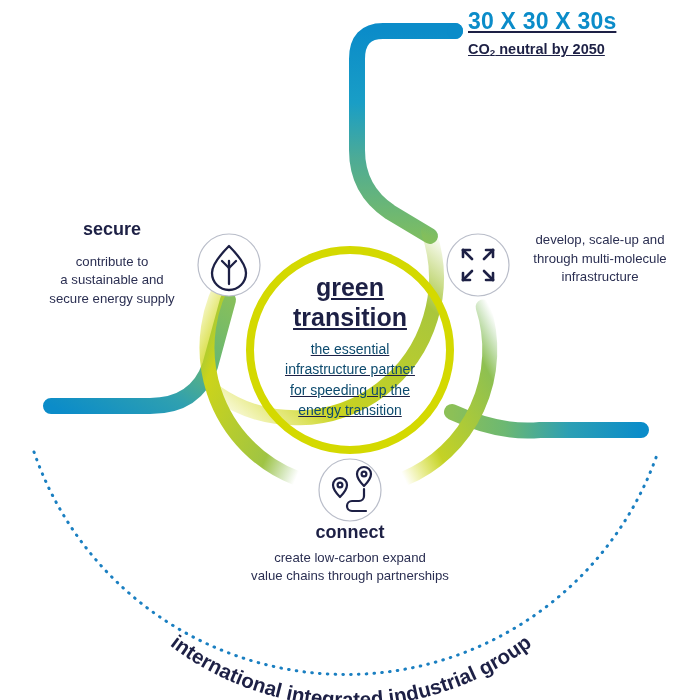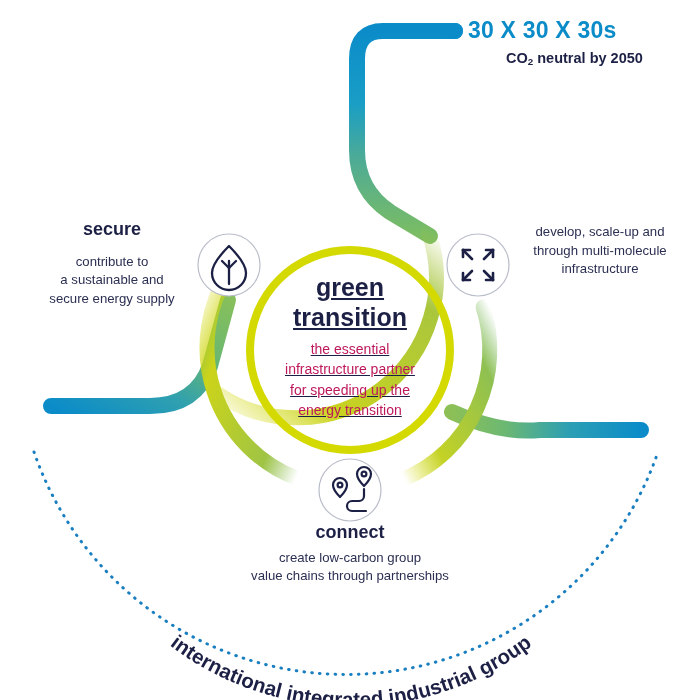--- a/index.html
+++ b/index.html
@@ -3,25 +3,25 @@
 <meta charset="utf-8">
 <style>
   html,body{margin:0;padding:0;background:#ffffff;}
   body{width:700px;height:700px;position:relative;overflow:hidden;
        font-family:"Liberation Sans", sans-serif;color:#1d2045;}
   #stage{position:absolute;inset:0;width:700px;height:700px;}
   svg.layer{position:absolute;left:0;top:0;width:700px;height:700px;}
   .txt{position:absolute;}
   .kpi-title{font-size:23px;font-weight:bold;color:#0b8cc9;letter-spacing:.2px;
              white-space:nowrap;}
-  .kpi-sub{font-size:14.5px;font-weight:bold;color:#1d2045;white-space:nowrap;margin-left:38px;}
+  .kpi-sub{font-size:14.5px;font-weight:bold;color:#1d2045;white-space:nowrap;}
   .node-title{font-size:18px;font-weight:bold;color:#1d2045;line-height:1.25;}
   .node-desc{font-size:13.2px;color:#2b2f52;line-height:1.42;}
   .center-title{font-size:25px;font-weight:bold;color:#1d2045;line-height:1.18;}
-  .center-desc{font-size:14px;color:#be185d;line-height:1.45;margin-top:7px;}
+  .center-desc{font-size:14px;color:#0c4a6e;line-height:1.45;margin-top:7px;}
   .ctr{text-align:center;}
   .rt{text-align:left;}
   sub{font-size:.68em;vertical-align:-0.22em;}
 </style>
 </head>
 <body>
 
 <div id="stage">
 
   <svg class="layer" viewBox="0 0 700 700">
@@ -124,48 +124,48 @@
       </g>
     </g>
 
     <circle cx="455" cy="31" r="8" fill="#0b8cc9"></circle>
 
     <text font-family="Liberation Sans, sans-serif" font-size="20.5" font-weight="bold" fill="#1d2045">
       <textPath href="#footTextArc" startOffset="50%" text-anchor="middle">international integrated industrial group</textPath>
     </text>
   </svg>
 
-  <div class="txt rt" style="left:468px;top:17px;">
+  <div class="txt rt" style="left:468px;top:8px;text-decoration:underline;">
     <div class="kpi-title">30 X 30 X 30s</div>
     <div class="kpi-sub" style="margin-top:6px;">
       <span>CO</span><sub>2</sub><span> neutral by 2050</span>
     </div>
   </div>
 
   <div class="txt ctr" style="left:22px;top:218px;width:180px;text-align:center;">
     <div class="node-title">secure</div>
     <div class="node-desc" style="margin-top:12px;">
       <div>contribute to</div>
       <div>a sustainable and</div>
       <div>secure energy supply</div>
     </div>
   </div>
 
   <div class="txt ctr" style="left:505px;top:218px;width:190px;">
-    <div class="node-desc" style="margin-top:5px;">
+    <div class="node-desc" style="margin-top:13px;">
       <div>develop, scale-up and</div>
       <div>through multi-molecule</div>
       <div>infrastructure</div>
     </div>
   </div>
 
   <div class="txt ctr" style="left:175px;top:521px;width:350px;">
     <div class="node-title">connect</div>
     <div class="node-desc" style="margin-top:5px;">
-      <div>create low-carbon group</div>
+      <div>create low-carbon expand</div>
       <div>value chains through partnerships</div>
     </div>
   </div>
 
   <div class="txt ctr" style="left:255px;top:273px;width:190px;text-decoration:underline;">
     <div class="center-title">
       <div>green</div>
       <div>transition</div>
     </div>
     <div class="center-desc">

